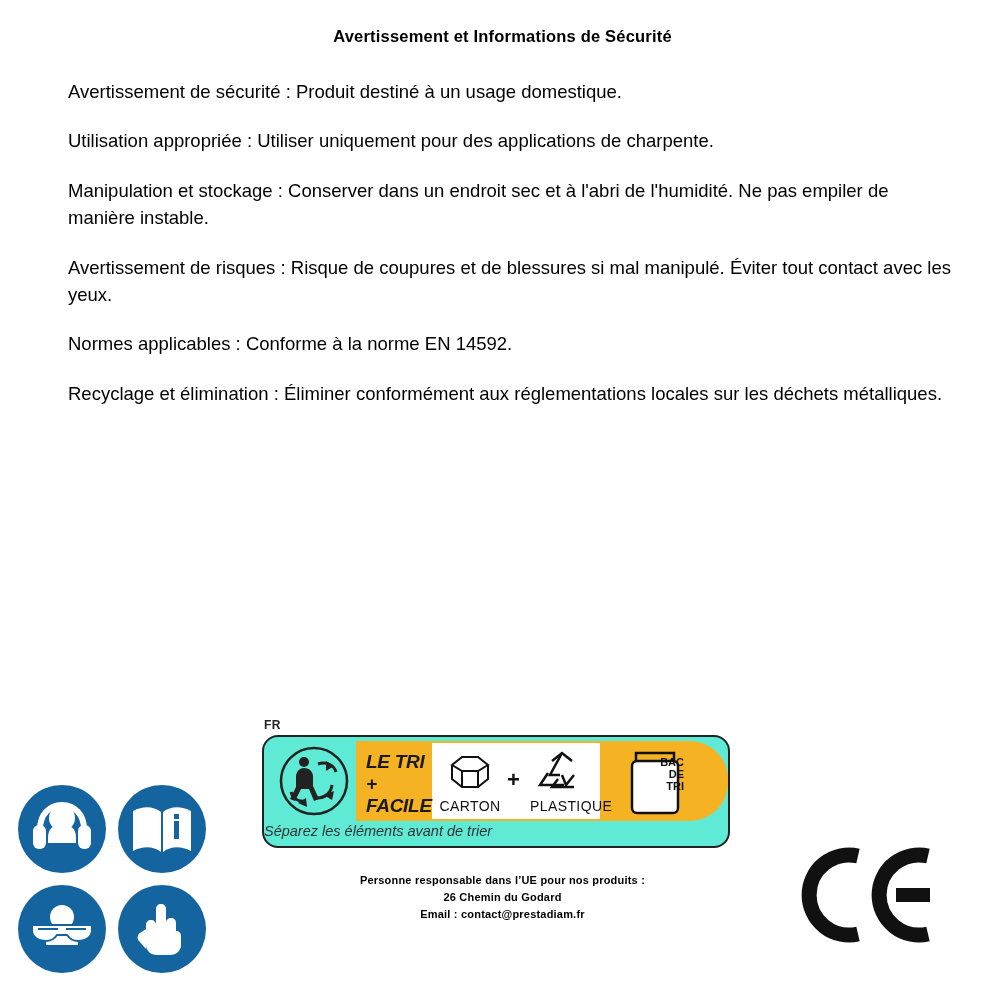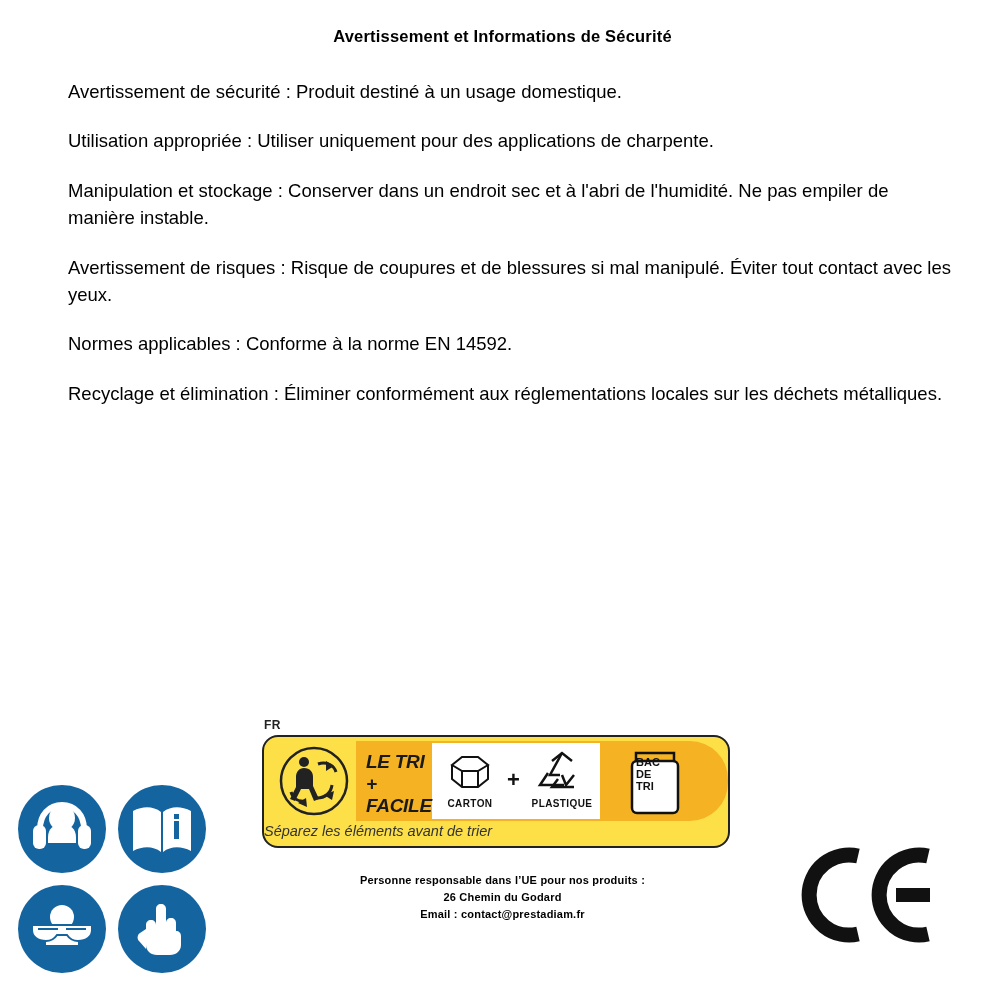--- a/index.html
+++ b/index.html
@@ -87,21 +87,21 @@
     letter-spacing: 0.5px;
   }
   .label-box {
     position: absolute;
     left: 0;
     top: 17px;
     width: 468px;
     height: 113px;
     border: 2px solid #222;
     border-radius: 16px;
-    background: #fde047;
+    background: #5eead4;
     box-sizing: border-box;
     overflow: hidden;
   }
   .band {
     position: absolute;
     left: 92px;
     top: 4px;
     width: 372px;
     height: 80px;
     background: #f5b324;
@@ -134,22 +134,22 @@
     line-height: 1.15;
     letter-spacing: -0.3px;
   }
   .mat {
     position: absolute;
     top: 12px;
     width: 64px;
     text-align: center;
   }
   .mat .mat-label {
-    font-size: 10px;
-    font-weight: bold;
+    font-size: 14px;
+    font-weight: normal;
     letter-spacing: 0.4px;
     color: #111;
     margin-top: 1px;
   }
   .mat.carton { left: 174px; }
   .mat.plastique { left: 266px; }
   .plus-sign {
     position: absolute;
     left: 243px;
     top: 30px;
@@ -159,28 +159,28 @@
   }
   .bin {
     position: absolute;
     left: 352px;
     top: 8px;
     width: 76px;
     text-align: center;
   }
   .bin-text {
     position: absolute;
-    left: 372px;
+    left: 360px;
     top: 20px;
     width: 60px;
     font-size: 11px;
     font-weight: bold;
     line-height: 1.08;
     color: #111;
-    text-align: left;
+    text-align: right;
   }
   .caption {
     position: absolute;
     left: 0;
     top: 86px;
     width: 464px;
     text-align: left;
     font-size: 14.5px;
     font-style: italic;
     color: #333;

